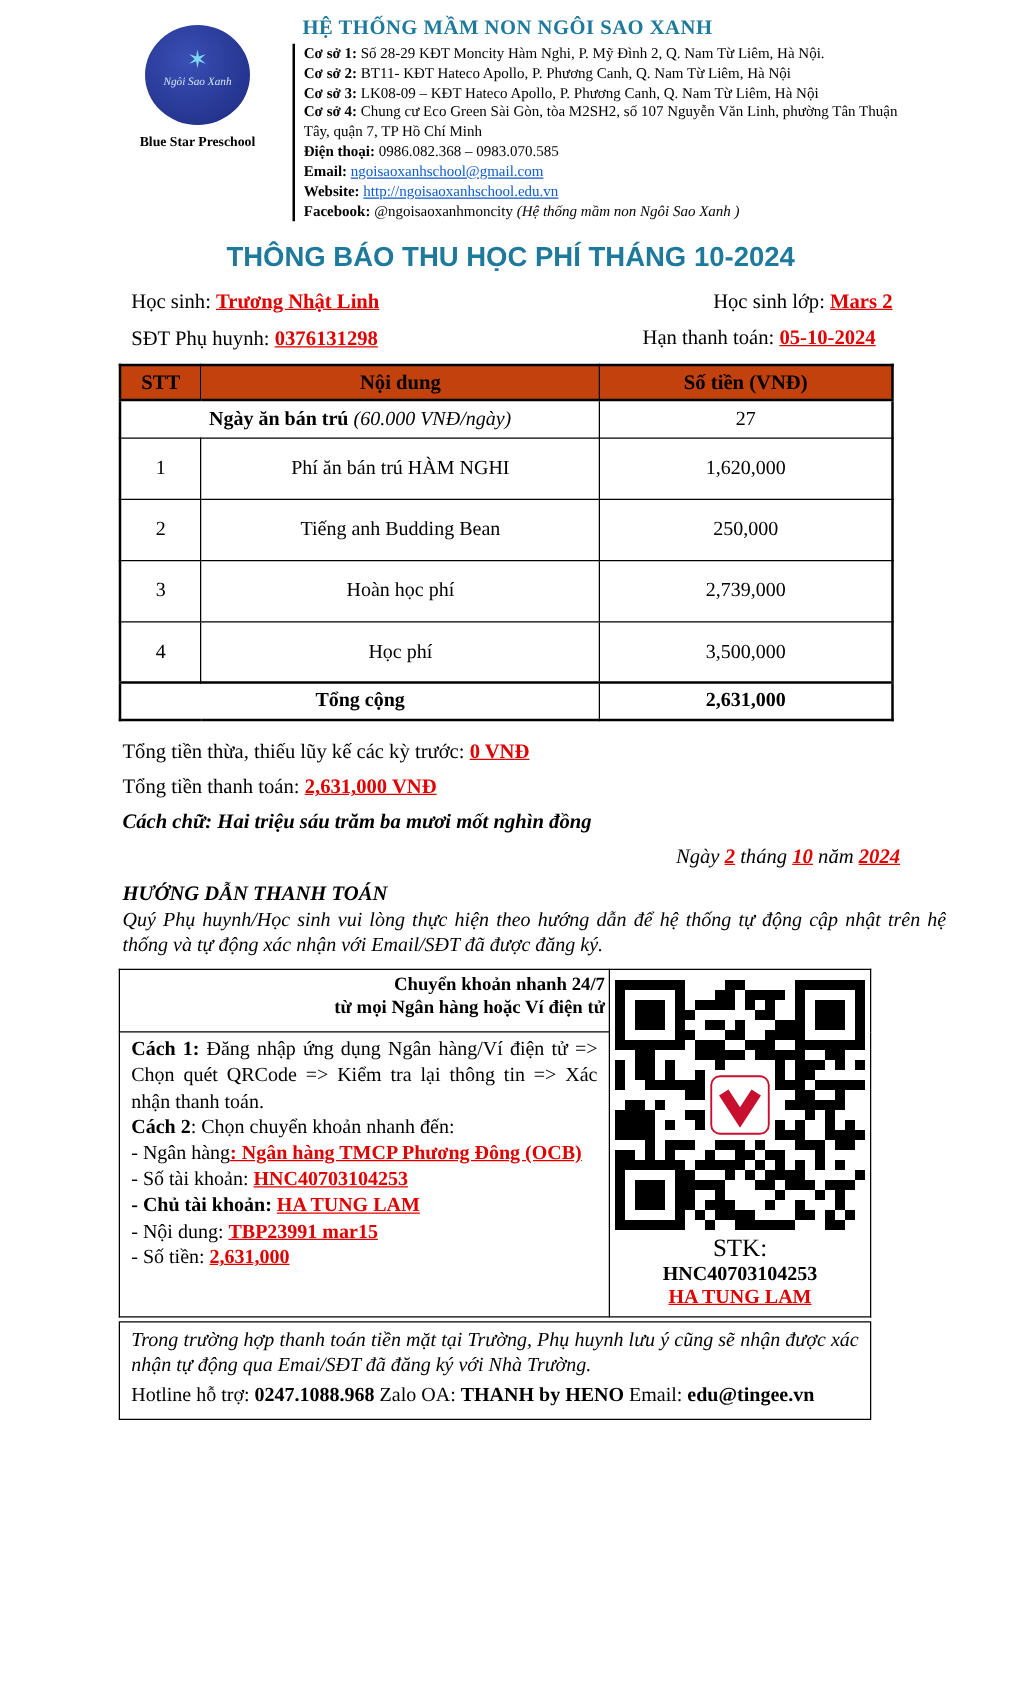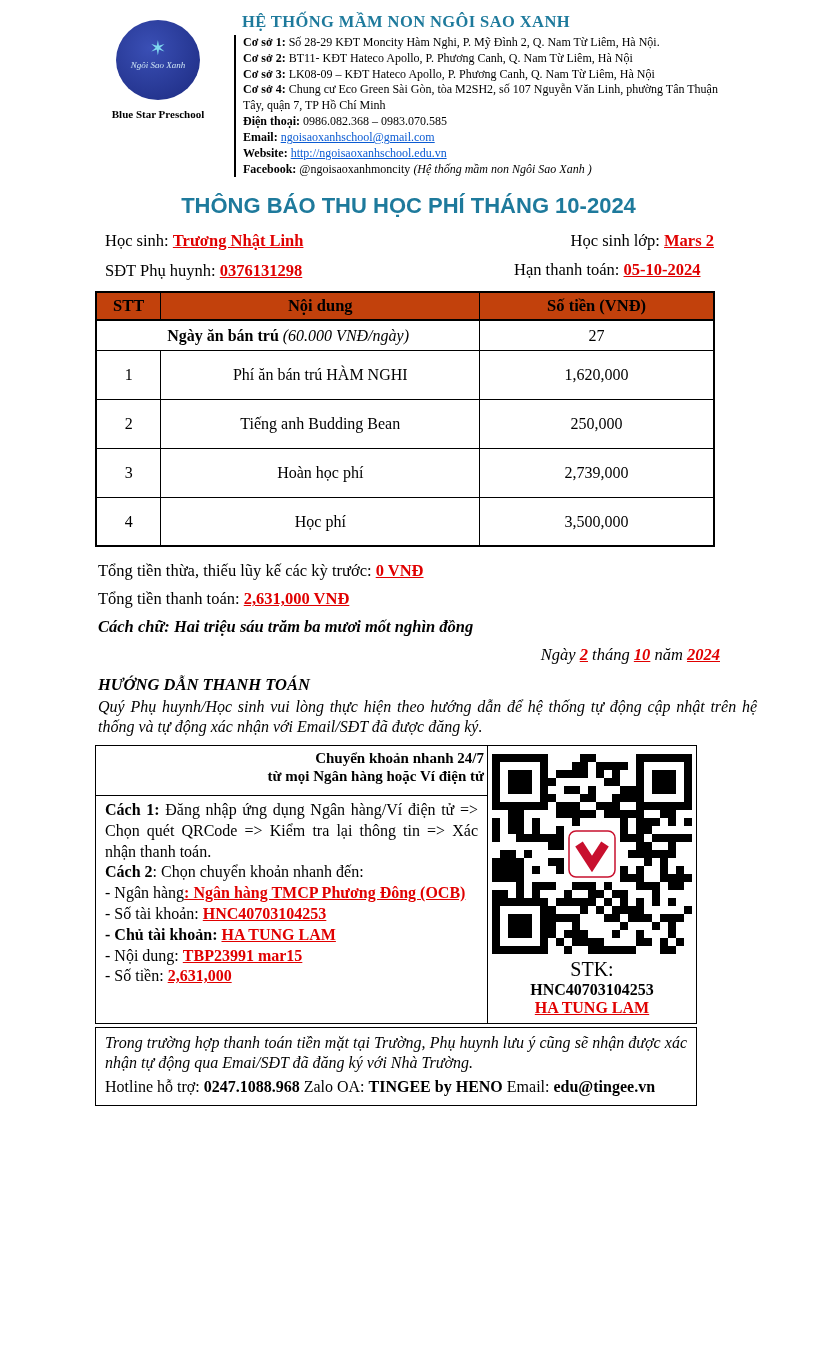--- a/index.html
+++ b/index.html
@@ -137,20 +137,24 @@
       </tr>
       <tr class="item-row">
         <td>3</td>
         <td>Hoàn học phí</td>
         <td>2,739,000</td>
       </tr>
       <tr class="item-row">
         <td>4</td>
         <td>Học phí</td>
         <td>3,500,000</td>
+      </tr>
+      <tr class="total-row">
+        <td colspan="2">Tổng cộng</td>
+        <td>2,631,000</td>
       </tr>
     </tbody>
   </table>
 
   <div class="summary">
     <div class="sum-line"><span>Tổng tiền thừa, thiếu lũy kế các kỳ trước: </span><span class="red">0 VNĐ</span></div>
     <div class="sum-line"><span>Tổng tiền thanh toán: </span><span class="red">2,631,000 VNĐ</span></div>
     <div class="sum-line"><span class="b i">Cách chữ: </span><span class="b i">Hai triệu sáu trăm ba mươi mốt nghìn đồng</span></div>
     <div class="date-line"><span>Ngày </span><span class="red">2</span><span> tháng </span><span class="red">10</span><span> năm </span><span class="red">2024</span></div>
   </div>
@@ -404,16 +408,16 @@
           <div><b>- Chủ tài khoản: </b><span class="red">HA TUNG LAM</span></div>
           <div><span>- Nội dung: </span><span class="red">TBP23991 mar15</span></div>
           <div><span>- Số tiền: </span><span class="red">2,631,000</span></div>
         </td>
       </tr>
     </tbody>
   </table>
 
   <div class="footer-box">
     <div class="cash-note">Trong trường hợp thanh toán tiền mặt tại Trường, Phụ huynh lưu ý cũng sẽ nhận được xác nhận tự động qua Emai/SĐT đã đăng ký với Nhà Trường.</div>
-    <div class="hotline"><span>Hotline hỗ trợ: </span><b>0247.1088.968</b><span> Zalo OA: </span><b>TINGEE by HENO</b><span> Email: </span><b>edu@tingee.vn</b></div>
+    <div class="hotline"><span>Hotline hỗ trợ: </span><b>0247.1088.968</b><span> Zalo OA: </span><b>THANH by HENO</b><span> Email: </span><b>edu@tingee.vn</b></div>
   </div>
 
 </div>
 
 </body></html>

